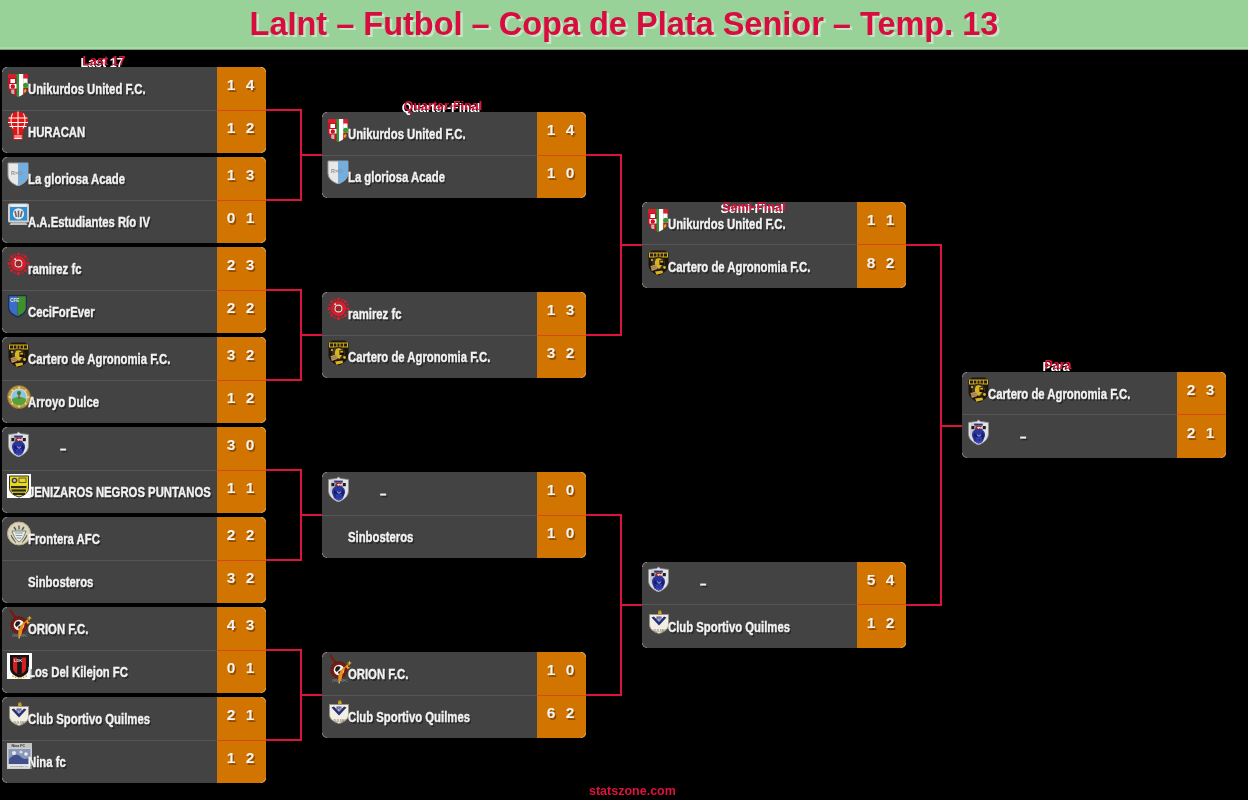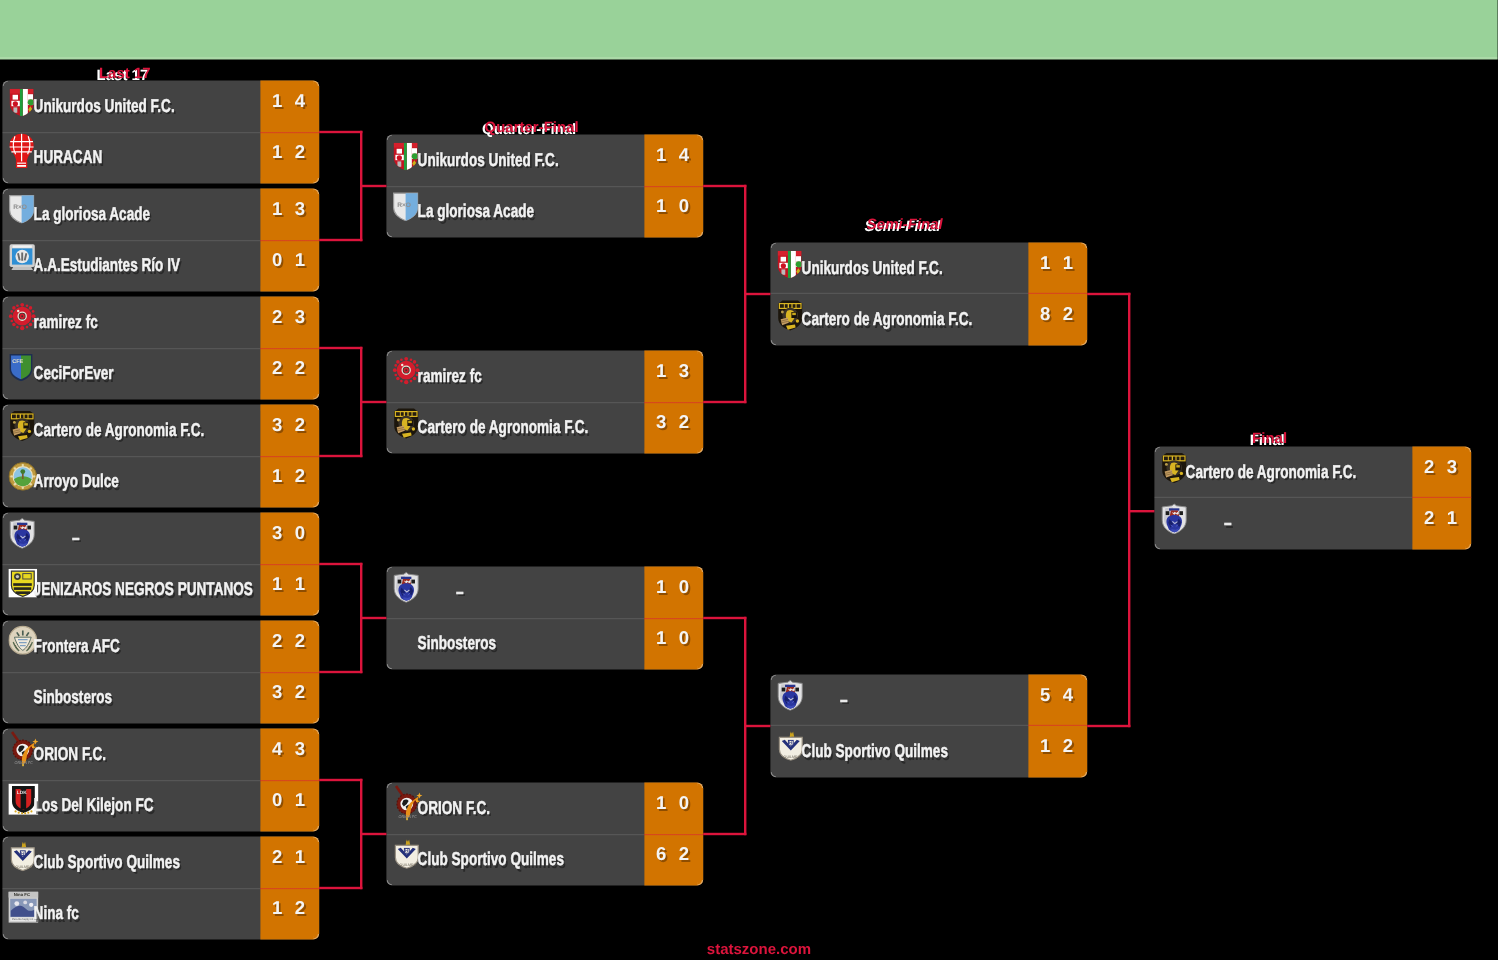--- a/index.html
+++ b/index.html
@@ -1,14 +1,15 @@
 <!DOCTYPE html>
 <html><head><meta charset="utf-8"><style>*{margin:0;padding:0;box-sizing:border-box;}html,body{width:1248px;height:800px;background:#000;overflow:hidden;font-family:"Liberation Sans",sans-serif;}#stage{position:relative;width:1248px;height:800px;background:#000;will-change:transform;}.hdr{position:absolute;left:0;top:0;width:1248px;height:50px;background:linear-gradient(#99d299 0 47.5px,#abdaa8 47.5px 49.4px,#1a241a 49.7px 50px);}.title{position:absolute;left:0;top:0;width:1248px;height:48px;line-height:48px;text-align:center;font-size:32.5px;font-weight:bold;color:#d60d3e;text-shadow:2.5px 2px 0 rgba(248,248,244,0.5);}.box{position:absolute;width:264px;height:86px;background:#434343;border-radius:5px;}.sc{position:absolute;right:0;top:0;width:49px;height:86px;background:#d27400;border-radius:0 5px 5px 0;}.dvd{position:absolute;left:0;top:42.6px;width:264px;height:1.2px;background:linear-gradient(to right,rgba(255,255,255,0.10) 0,rgba(255,255,255,0.10) 215px,rgba(220,20,60,0.45) 215px,rgba(220,20,60,0.45) 100%);}.row{position:absolute;left:0;width:264px;height:43px;}.ic{position:absolute;left:5px;}.nm{position:absolute;left:26px;top:0;height:43px;line-height:43px;white-space:nowrap;font-size:15.5px;font-weight:bold;color:#f2f2f2;transform:scaleX(0.73);-webkit-text-stroke:0.4px #f2f2f2;transform-origin:0 50%;text-shadow:2px 2px 0 rgba(20,20,20,0.55);}.s1,.s2{position:absolute;top:0;width:20px;height:43px;line-height:35px;text-align:center;font-size:15.5px;font-weight:bold;color:#f4f4f4;text-shadow:1.5px 1.5px 0 rgba(40,20,0,0.4);}.s1{left:219px;}.s2{left:238px;}.lab{position:absolute;font-size:12.5px;font-weight:bold;color:#dc143c;white-space:nowrap;transform:translateX(-50%);text-shadow:-2px 1.5px 0 #fff;}.ln{position:absolute;background:#dc143c;}.cr{position:absolute;width:5px;height:5px;border:1.5px solid rgba(255,255,255,0.38);}.cr.tl{border-right:none;border-bottom:none;border-top-left-radius:5px;}.cr.tr{border-left:none;border-bottom:none;border-top-right-radius:5px;}.cr.bl{border-right:none;border-top:none;border-bottom-left-radius:5px;}.cr.br{border-left:none;border-top:none;border-bottom-right-radius:5px;}.foot{position:absolute;left:589px;top:784px;width:90px;font-size:12.5px;font-weight:bold;color:#dc143c;letter-spacing:0px;}</style></head><body>
 <div id="stage">
     <div class="hdr"></div>
+    <div class="title">LaInt – Futbol – Copa de Plata Senior – Temp. 13</div>
     <div class="box" style="left:2px;top:67px;">
       <div class="sc"></div>
       <div class="row" style="top:0px;">
         <div class="ic" style="top:6px;"><svg width="22" height="24" viewBox="0 0 22 24">
             <defs>
               <clipPath id="cuni">
                 <path d="M1 1h20v12c0 6-5 9-10 11C6 22 1 19 1 13Z"></path>
               </clipPath>
             </defs>
             <g clip-path="url(#cuni)">
@@ -581,21 +582,21 @@
         <div class="nm" style="">Cartero de Agronomia F.C.</div>
         <div class="s1">8</div>
         <div class="s2">2</div>
       </div>
       <div class="dvd"></div>
       <div class="cr tl" style="left:0;top:0;"></div>
       <div class="cr tr" style="right:0;top:0;"></div>
       <div class="cr bl" style="left:0;bottom:0;"></div>
       <div class="cr br" style="right:0;bottom:0;"></div>
     </div>
-    <div class="lab" style="left:754px;top:180px;font-style:italic;">Semi-Final</div>
+    <div class="lab" style="left:754px;top:200px;">Semi-Final</div>
     <div class="box" style="left:642px;top:561.5px;">
       <div class="sc"></div>
       <div class="row" style="top:0px;">
         <div class="ic" style="top:4px;"><svg width="23" height="26" viewBox="0 0 23 26">
             <path d="M11.5 1l2 1.5 8 1v11c0 6-5 9.5-10 11.5-5-2-10-5.5-10-11.5v-11l8-1Z" fill="#e2e2e4" stroke="#8a8a8a" stroke-width="0.8"></path>
             <path d="M4 4.5l6.5-.8v18.6C6.5 20.6 3 17.8 3 13.5Z" fill="#c9c9cf"></path>
             <rect x="4.4" y="7" width="3" height="3.2" fill="#1c1c1c"></rect>
             <rect x="15.8" y="7" width="3" height="3.2" fill="#1c1c1c"></rect>
             <rect x="7.2" y="4.6" width="8.6" height="2" fill="#28348c"></rect>
             <path d="M8.8 6.5h5.8l1 4.5-2 1.5h-4l-1.8-1.5Z" fill="#9c2c20"></path>
@@ -679,21 +680,21 @@
         <div class="nm" style="left:58px;">–</div>
         <div class="s1">2</div>
         <div class="s2">1</div>
       </div>
       <div class="dvd"></div>
       <div class="cr tl" style="left:0;top:0;"></div>
       <div class="cr tr" style="right:0;top:0;"></div>
       <div class="cr bl" style="left:0;bottom:0;"></div>
       <div class="cr br" style="right:0;bottom:0;"></div>
     </div>
-    <div class="lab" style="left:1058px;top:358px;">Final</div>
+    <div class="lab" style="left:1058px;top:358px;">Para</div>
     <div class="ln" style="left:266px;top:109px;width:35.5px;height:2px;"></div>
     <div class="ln" style="left:266px;top:199px;width:35.5px;height:2px;"></div>
     <div class="ln" style="left:299.5px;top:109px;width:2px;height:92px;"></div>
     <div class="ln" style="left:300.5px;top:154px;width:21.5px;height:2px;"></div>
     <div class="ln" style="left:266px;top:289px;width:35.5px;height:2px;"></div>
     <div class="ln" style="left:266px;top:379px;width:35.5px;height:2px;"></div>
     <div class="ln" style="left:299.5px;top:289px;width:2px;height:92px;"></div>
     <div class="ln" style="left:300.5px;top:334px;width:21.5px;height:2px;"></div>
     <div class="ln" style="left:266px;top:469px;width:35.5px;height:2px;"></div>
     <div class="ln" style="left:266px;top:559px;width:35.5px;height:2px;"></div>

